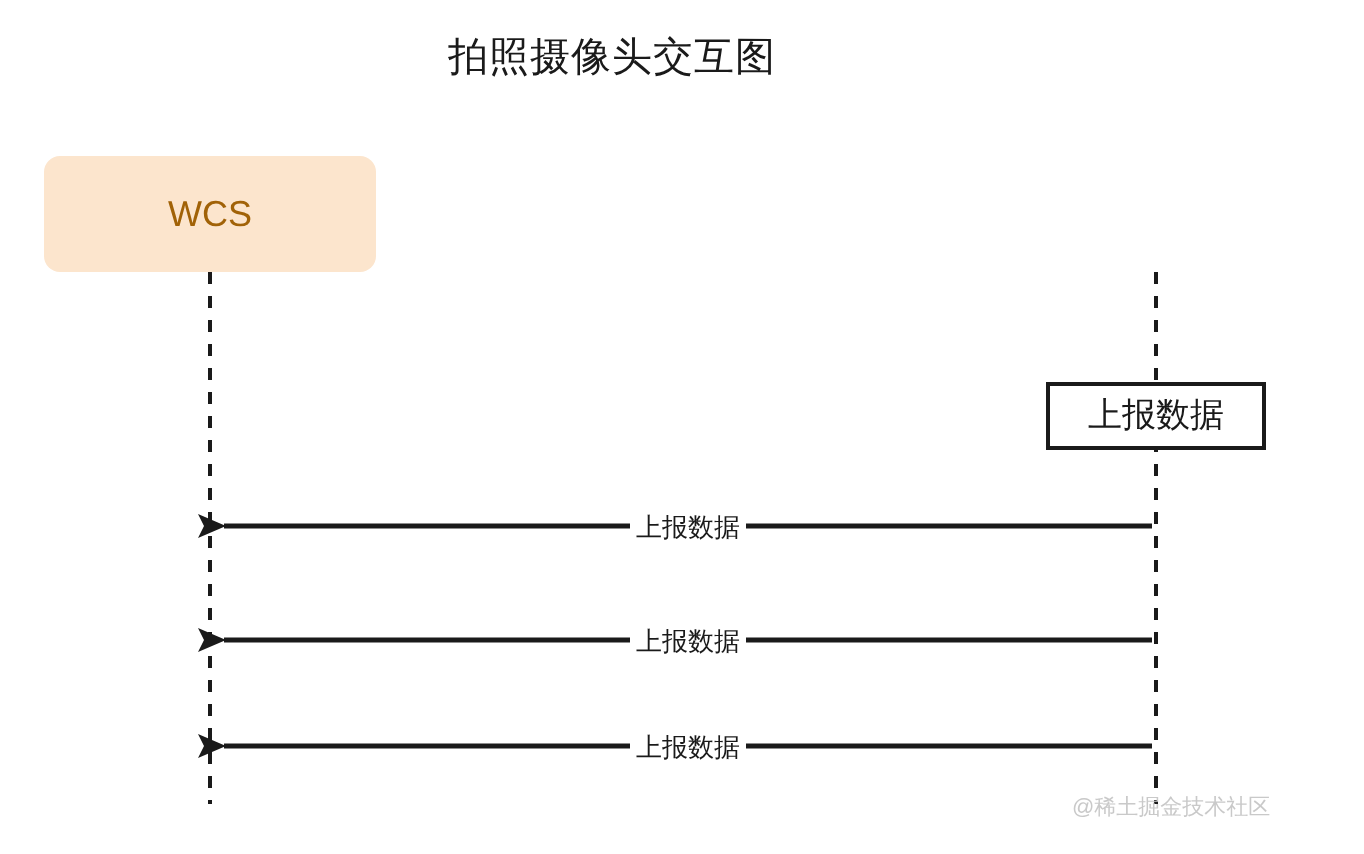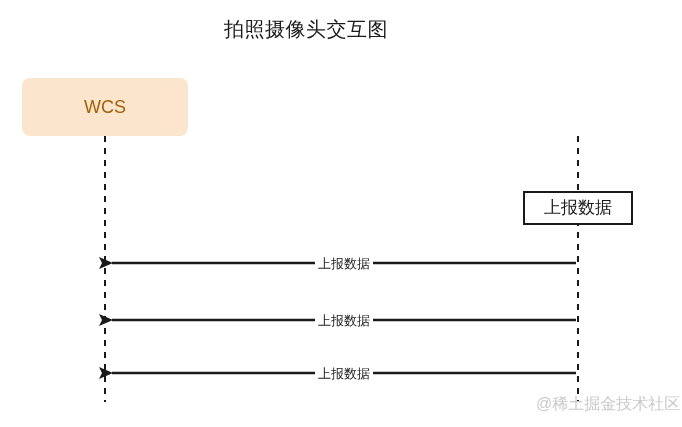--- a/index.html
+++ b/index.html
@@ -70,21 +70,21 @@
     transform: translate(-50%, -50%);
     background: #ffffff;
     padding: 0 3px;
     font-size: 13px;
     color: #1a1a1a;
     line-height: 20px;
     white-space: nowrap;
   }
   .watermark {
     position: absolute;
-    font-size: 16px;
+    font-size: 11px;
     color: #c9c9c9;
     line-height: 16px;
     white-space: nowrap;
   }
 </style>
 </head>
 <body>
 
 <div id="canvas">
 

